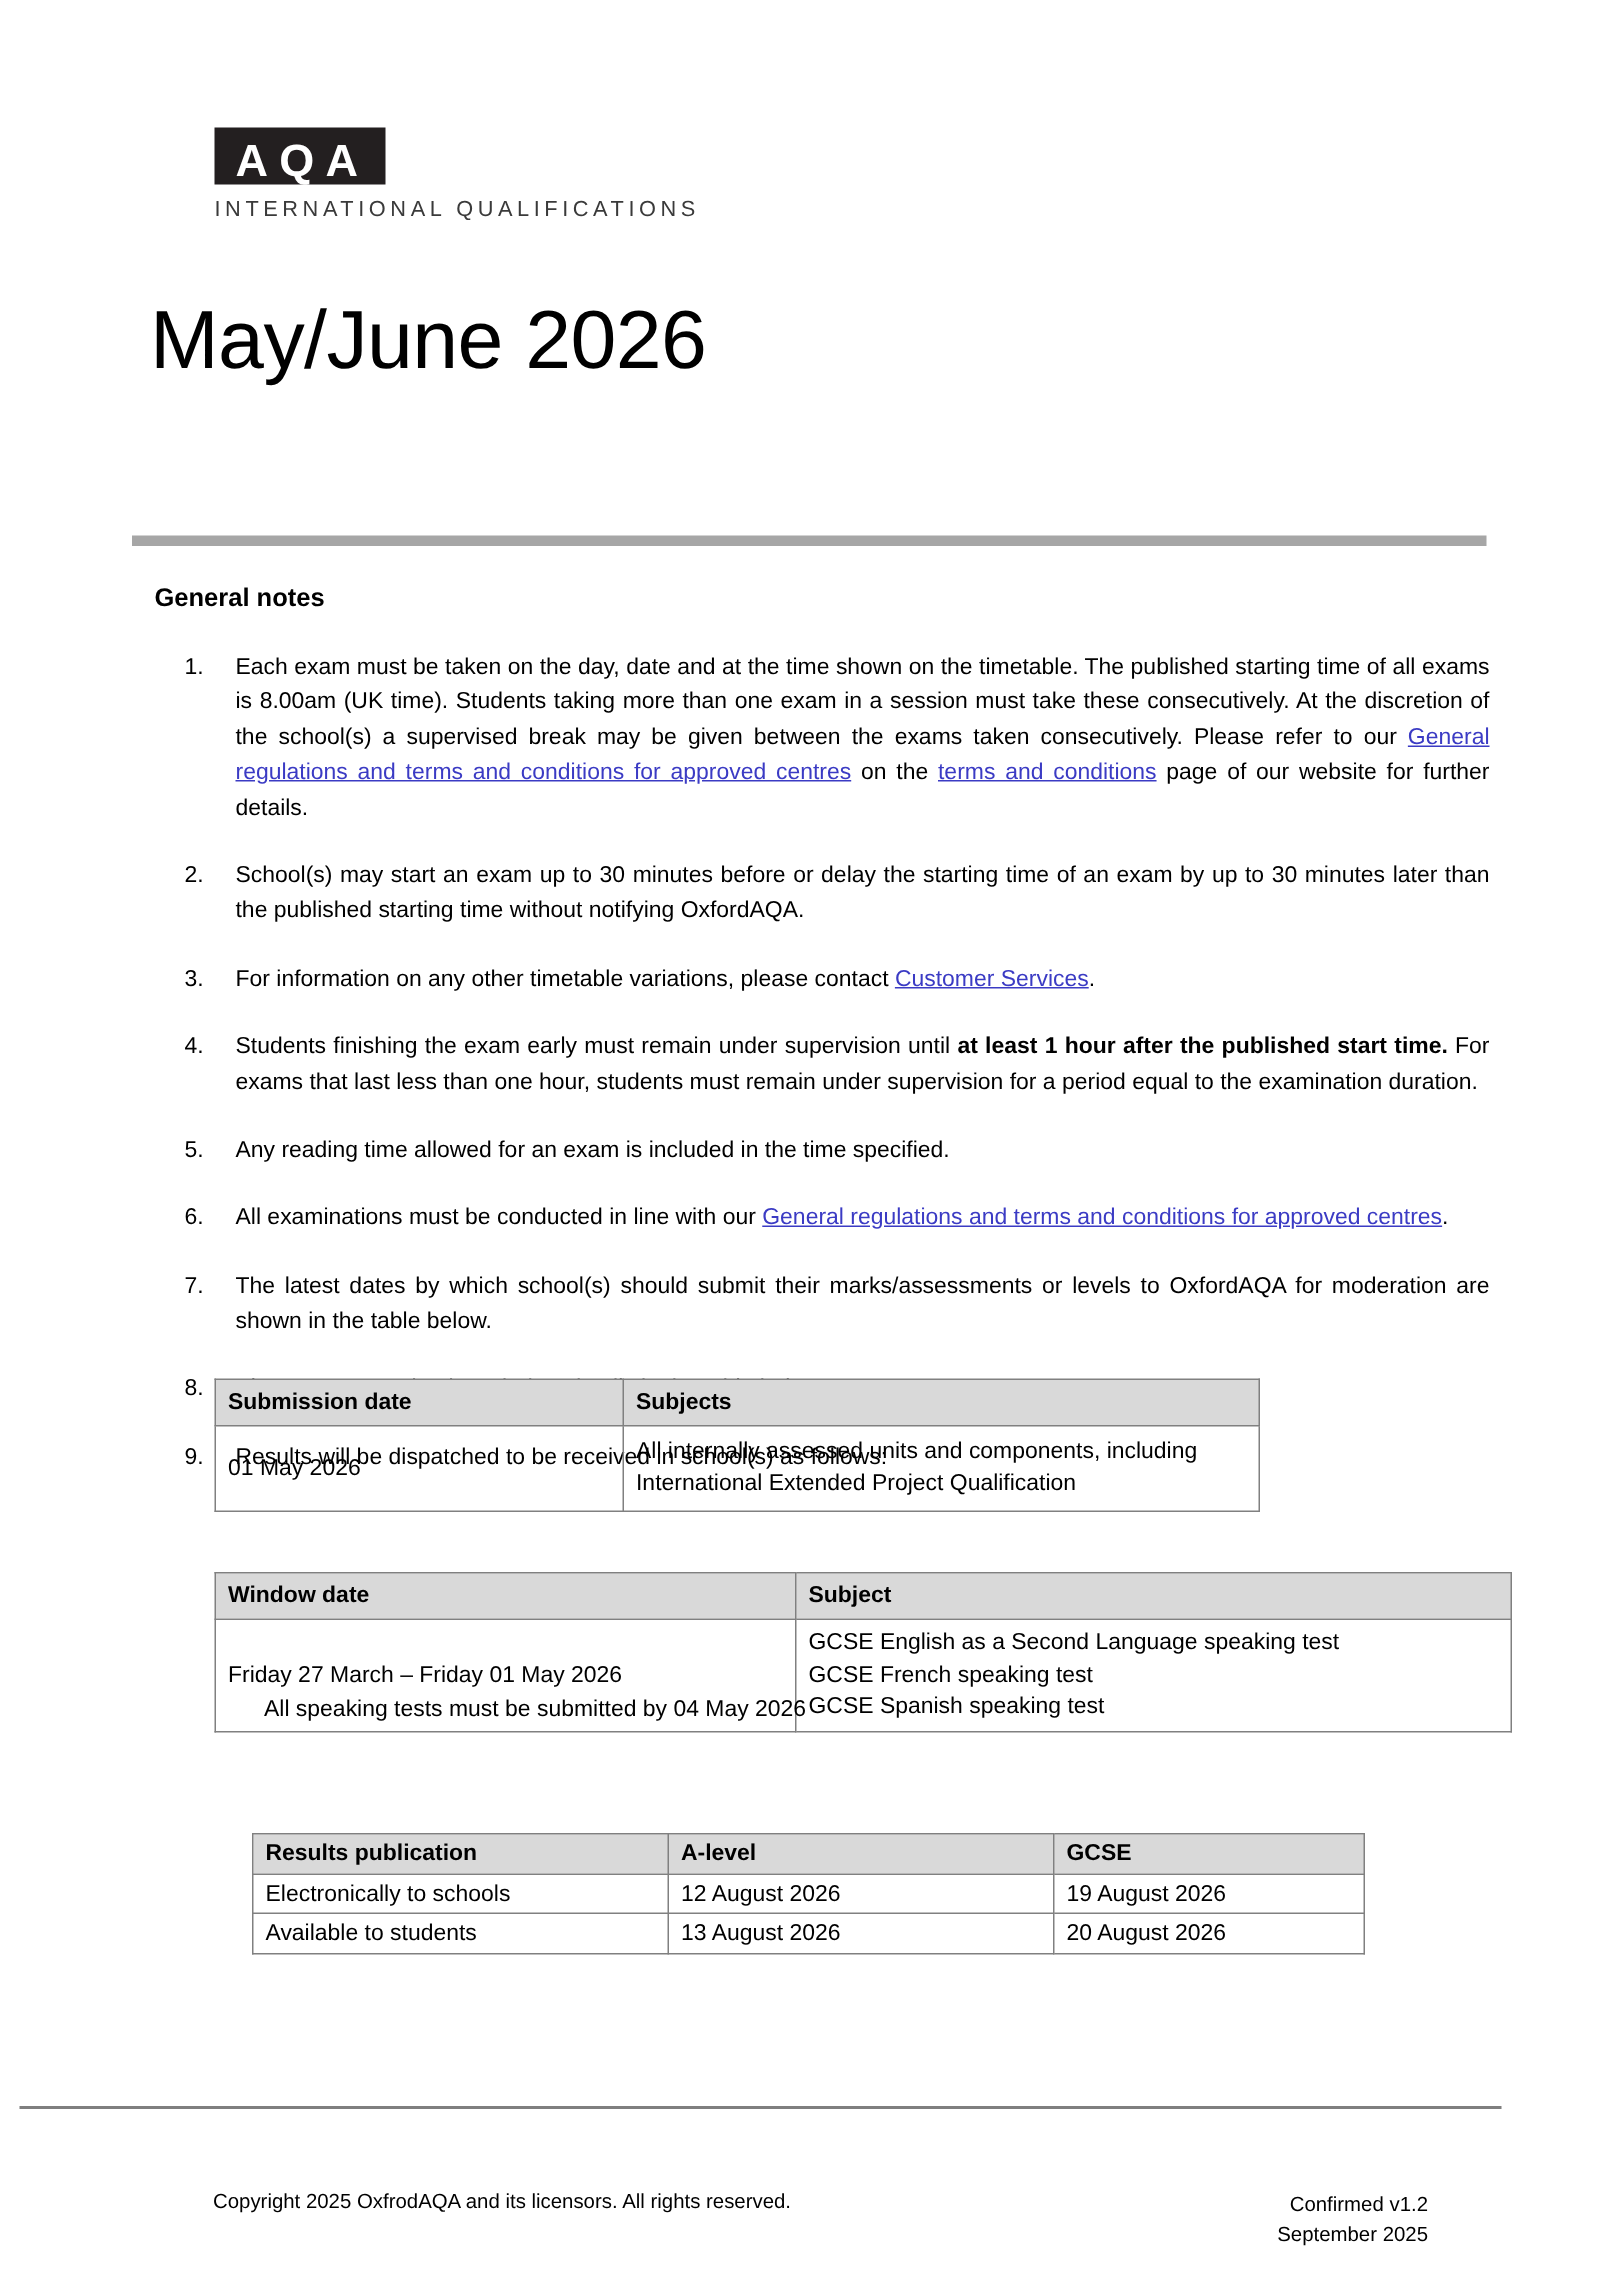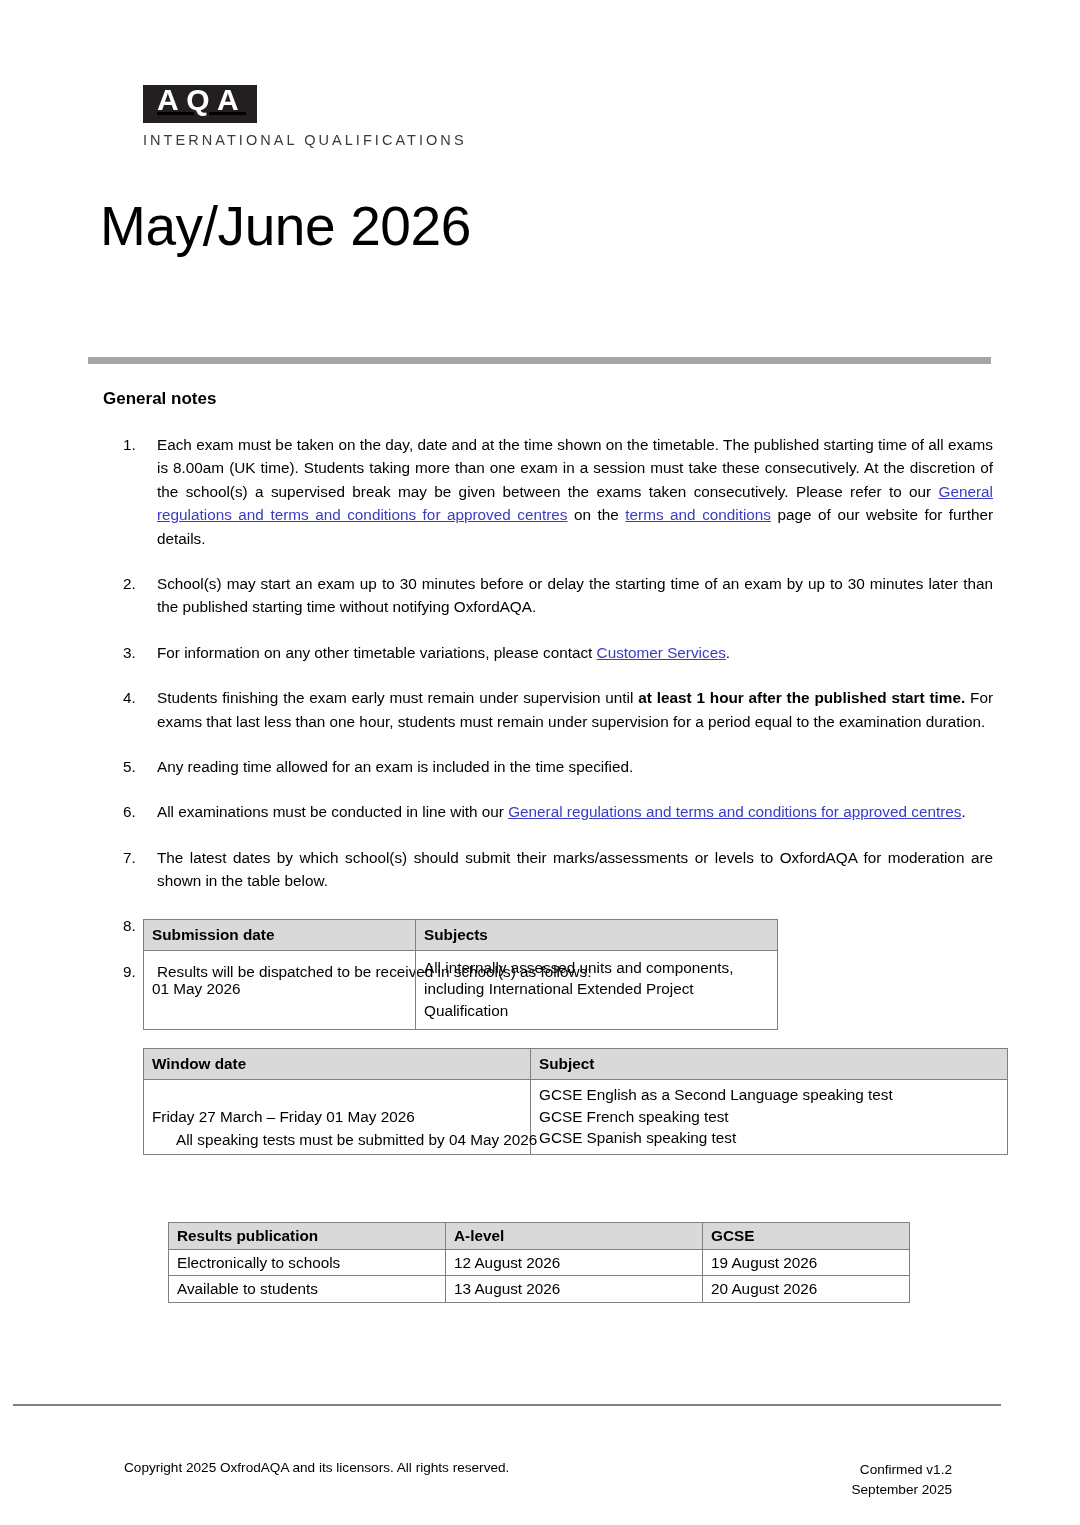--- a/index.html
+++ b/index.html
@@ -31,23 +31,22 @@
     font-size: 30px;
     font-weight: 700;
     letter-spacing: 7.5px;
     color: #1a1a1a;
     line-height: 38px;
     padding-right: 3px;
   }
   .logo-aqa-box {
     background: #231f20;
     display: flex;
-    align-items: flex-start;
+    align-items: flex-end;
     padding: 0 11px 0 14px;
-    text-decoration: underline;
   }
   .logo-aqa {
     font-size: 30px;
     font-weight: 700;
     letter-spacing: 7.5px;
     color: #ffffff;
     line-height: 1;
     padding-right: 0px;
   }
   .logo-sub {
@@ -130,21 +129,21 @@
     text-align: left;
     vertical-align: middle;
     font-weight: 400;
     line-height: 1.42;
   }
   table.doc-table th {
     background: #d9d9d9;
     font-weight: 700;
   }
 
-  #table-submission { left: 143px; top: 919px; width: 635px; }
+  #table-submission { left: 143px; top: 919px; width: 697px; }
   #table-submission th:nth-child(1) { width: 255px; }
   #table-submission td { padding-top: 6px; padding-bottom: 7px; }
 
   #table-window { left: 143px; top: 1048px; width: 865px; }
   #table-window th:nth-child(1) { width: 370px; }
   #table-window td { padding-top: 4px; padding-bottom: 5px; }
   #table-window .subj-lines div { line-height: 1.43; }
 
   #table-results { left: 168px; top: 1222px; width: 742px; }
   #table-results th:nth-child(1) { width: 260px; }
@@ -162,21 +161,21 @@
   .footer-rule {
     position: absolute;
     left: 13px;
     top: 1404px;
     width: 988px;
     height: 2px;
     background: #7f7f7f;
   }
   .footer-left {
     position: absolute;
-    left: 124px;
+    left: 142px;
     top: 1460px;
     font-size: 13.6px;
   }
   .footer-right {
     position: absolute;
     left: 700px;
     top: 1460px;
     width: 252px;
     text-align: right;
     font-size: 13.6px;

